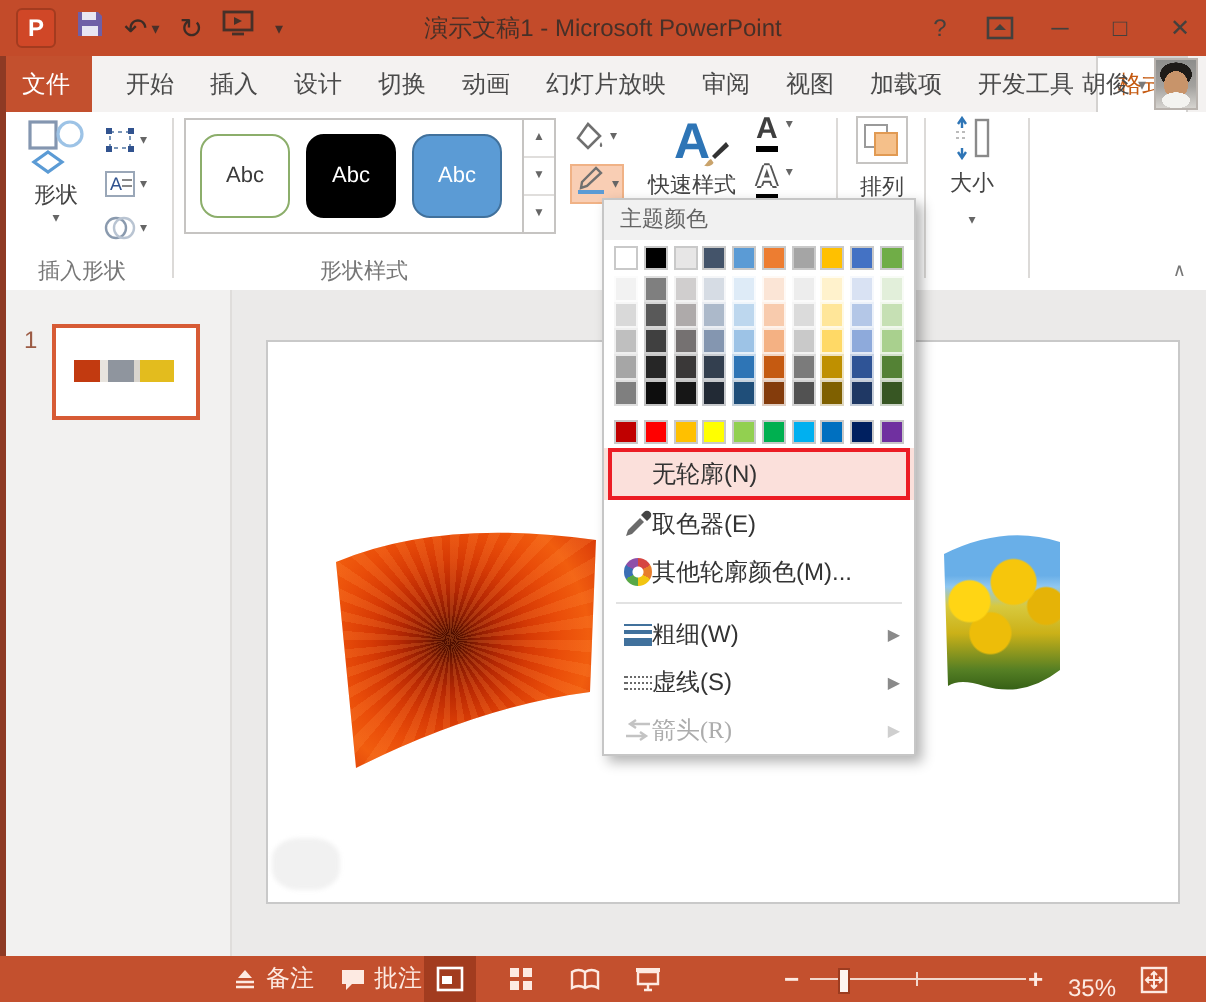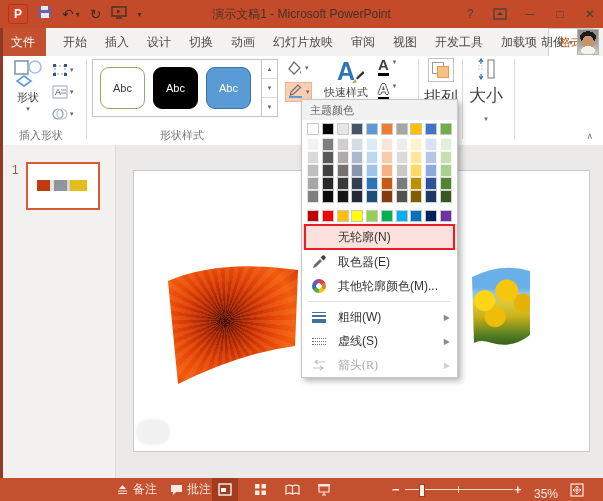--- a/index.html
+++ b/index.html
@@ -70,21 +70,21 @@
 
   .txt-fill,.txt-outline{position:absolute;left:378px;width:34px;height:20px;display:flex;align-items:flex-start;gap:4px;}
   .txt-fill{top:2px;}.txt-outline{top:26px;}
   .bigA{font-size:15px;font-weight:bold;line-height:14px;color:#3f3f3f;border-bottom:3px solid #000;padding-bottom:1px;}
   .bigA.outl{color:#fff;text-shadow:-1px 0 #555,1px 0 #555,0 -1px #555,0 1px #555;}
 
   .arrange-btn{position:absolute;left:424px;top:2px;width:34px;text-align:center;}
   .arr-icon{width:24px;height:22px;margin:0 auto;border:1px solid #C6C4C2;position:relative;background:#fff;}
   .arr-back{position:absolute;left:3px;top:3px;width:10px;height:10px;border:1px solid #9a9a9a;background:#fff;}
   .arr-front{position:absolute;left:8px;top:7px;width:10px;height:10px;border:1px solid #E19A53;background:#F5C08A;}
-  .btn-lbl{font-size:17px;color:#444;margin-top:4px;}
+  .btn-lbl{font-size:11px;color:#444;margin-top:4px;}
 
   .size-btn{position:absolute;left:468px;top:2px;width:36px;text-align:center;}
   .size-icon{width:20px;height:22px;margin:0 auto;position:relative;}
 
   .ribbon-collapse{position:absolute;right:10px;bottom:4px;font-size:9px;color:#777;}
 
   
   .left-edge{position:absolute;left:0;top:28px;width:3px;height:450px;background:#8E3A24;}
   .slides-panel{position:absolute;left:3px;top:145px;width:112px;height:333px;background:#F2F1F0;border-right:1px solid #DFDDDB;}
   .slide-num{position:absolute;left:9px;top:18px;font-size:12px;color:#9c5b44;}
@@ -111,21 +111,21 @@
           background:rgba(180,180,175,0.18);filter:blur(1px);}
 
   
   .menu{position:absolute;left:301px;top:99px;width:155px;background:#fff;border:1px solid #C6C6C6;
         box-shadow:3px 3px 6px rgba(0,0,0,.3);z-index:50;font-size:12px;color:#333;}
   .menu-header{height:20px;line-height:20px;background:#F1F1F1;color:#646464;font-size:11px;padding-left:8px;}
   .color-row{display:grid;grid-template-columns:repeat(10,12px);justify-content:space-between;padding:3px 5px 2px 5px;}
   .sw{width:12px;height:12px;box-sizing:border-box;border:1px solid #C9C9C9;cursor:pointer;}
   .variants{display:grid;grid-template-columns:repeat(10,12px);justify-content:space-between;padding:1px 5px 4px 5px;row-gap:0;}
   .vw{border:1px solid rgba(255,255,255,.75);width:12px;height:13px;}
-  .menu-item{position:relative;height:24px;display:flex;align-items:center;padding-left:36px;cursor:pointer;}
+  .menu-item{position:relative;height:24px;display:flex;align-items:center;padding-left:24px;cursor:pointer;}
   .menu-item .mi-icon{position:absolute;left:9px;top:50%;transform:translateY(-50%);width:16px;height:16px;
                       display:flex;align-items:center;justify-content:center;flex-direction:column;gap:2px;}
   .mi-arrow{position:absolute;right:7px;font-size:8px;color:#8a8a8a;}
   .no-outline-item{height:26px;background:#FBE0DB;}
   .annotation{position:absolute;left:2px;right:2px;top:0;bottom:0;border:2px solid #EC1C24;pointer-events:none;}
   .menu-sep{height:1px;background:#E2E2E2;margin:3px 6px;}
   .disabled{color:#ACACAC;font-family:Liberation Serif, serif;}
   .disabled .mi-arrow{color:#CFCFCF;}
   .wheel{width:14px;height:14px;border-radius:50%;
     background:radial-gradient(circle at 50% 50%, #fff 0 2.5px, transparent 3px),
@@ -191,22 +191,22 @@
     <div class="file-tab">文件</div>
     <div class="tablist">
         <span class="tab">开始</span>
         <span class="tab">插入</span>
         <span class="tab">设计</span>
         <span class="tab">切换</span>
         <span class="tab">动画</span>
         <span class="tab">幻灯片放映</span>
         <span class="tab">审阅</span>
         <span class="tab">视图</span>
+        <span class="tab">加载项</span>
         <span class="tab">开发工具</span>
-        <span class="tab">加载项</span>
       </div>
     <div class="tab-active">格式</div>
     <div class="user-area">
       <span class="user-name">胡俊</span>
       <span class="tiny-caret">▾</span>
       <div class="avatar"></div>
     </div>
   </div>
 
   <div class="ribbon">

